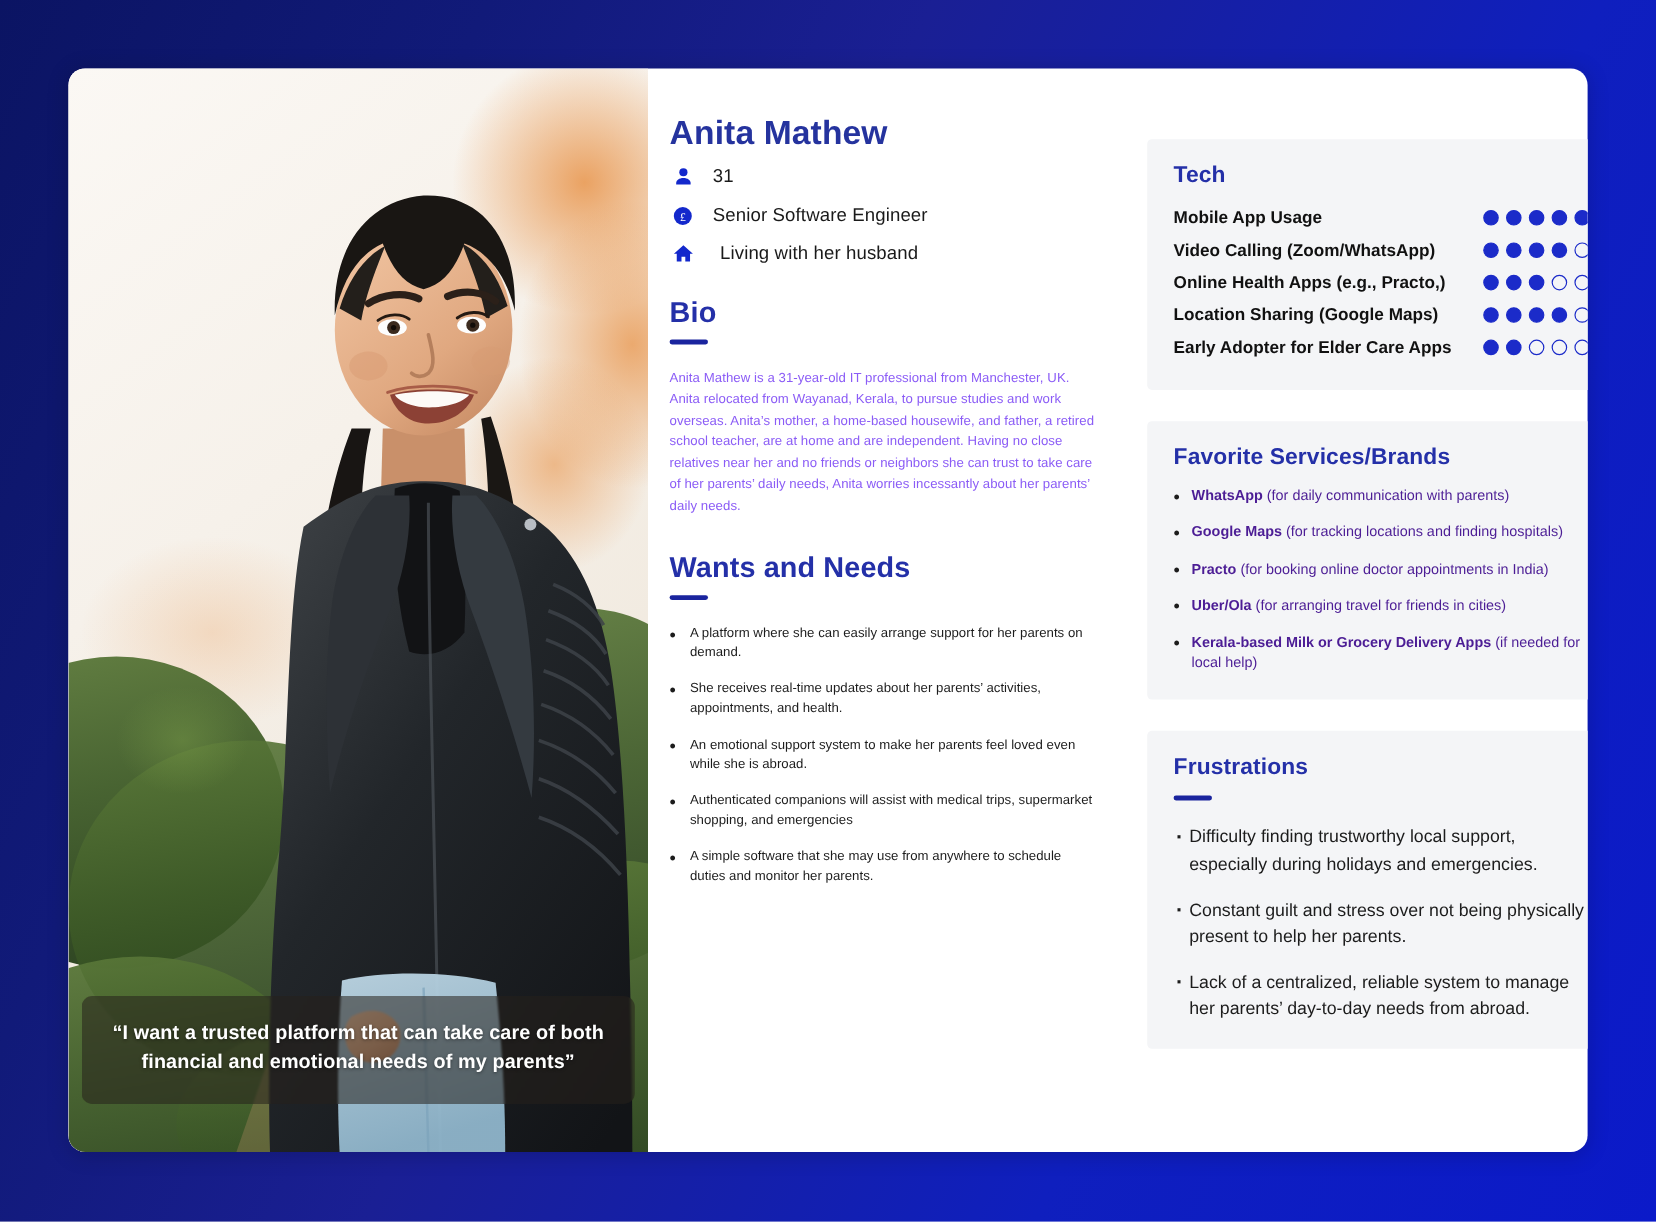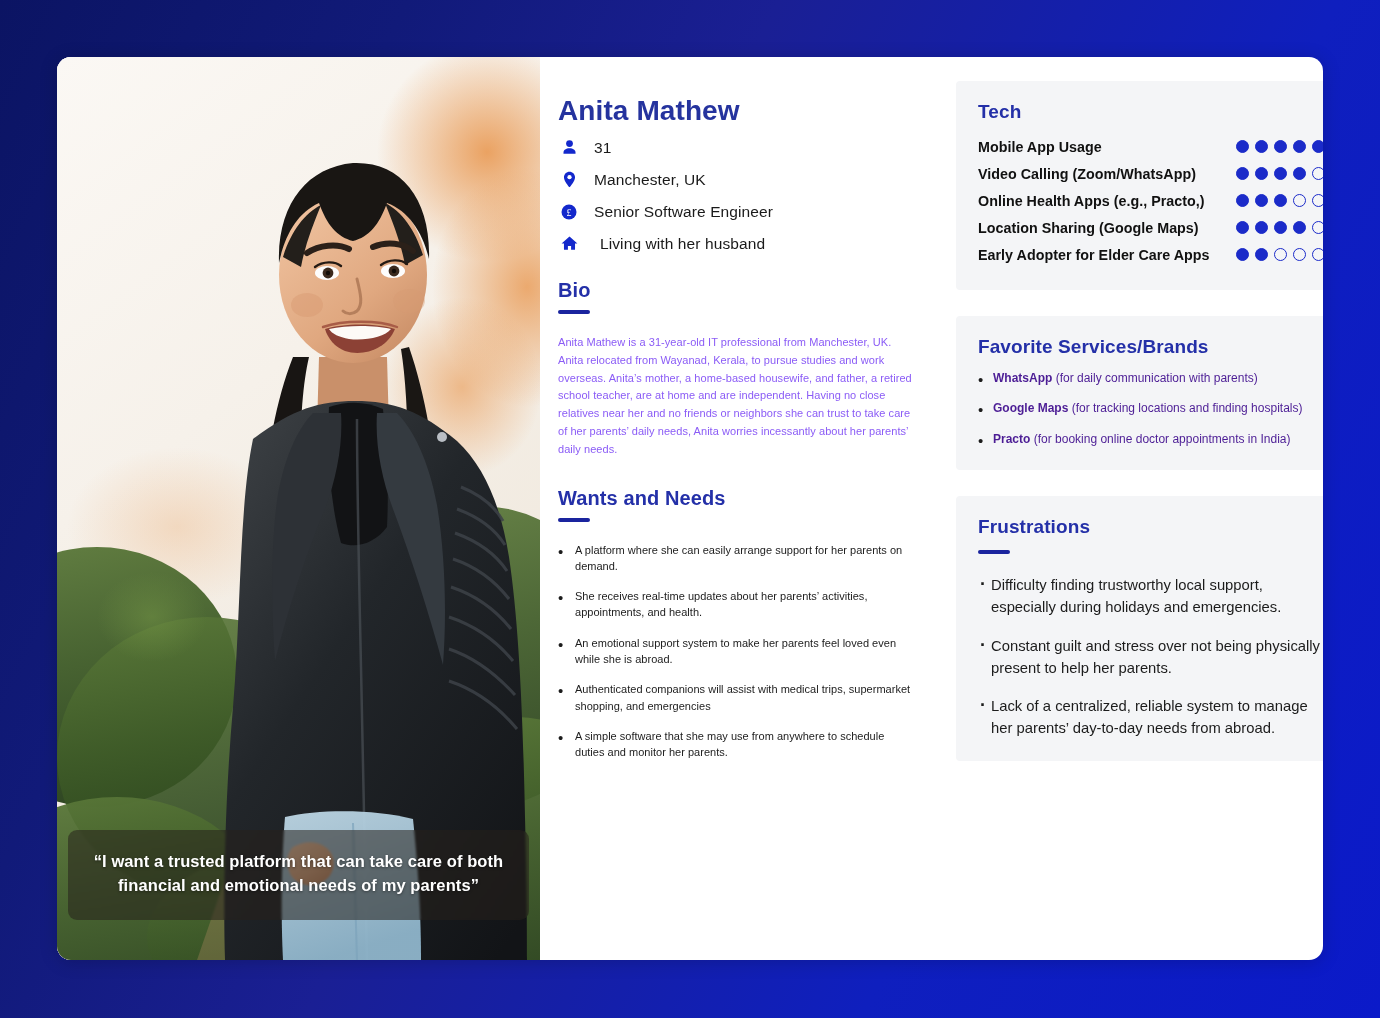--- a/index.html
+++ b/index.html
@@ -103,21 +103,21 @@
   .meta-icon svg { display: block; }
   .meta-text {
     font-size: 15.5px;
     color: #1a1a1a;
     letter-spacing: 0.1px;
   }
   .meta-row.indent .meta-text { padding-left: 6px; }
 
   .sec-head {
     color: #2430a8;
-    font-size: 20px;
+    font-size: 24px;
     font-weight: 700;
     letter-spacing: 0.1px;
     margin-bottom: 8px;
   }
   .sec-rule {
     width: 32px;
     height: 4px;
     background: #1a249e;
     border-radius: 2px;
     margin-bottom: 20px;
@@ -146,21 +146,21 @@
     position: absolute;
     left: 0;
     top: -1px;
     color: #1c1c1c;
     font-size: 15px;
   }
 
   
   .right-col {
     flex: 1;
-    padding: 24px 22px 20px 16px;
+    padding: 59px 22px 20px 16px;
     display: flex;
     flex-direction: column;
     gap: 26px;
   }
 
   .panel {
     background: #f4f5f7;
     border-radius: 4px;
     padding: 20px 22px 22px 22px;
   }
@@ -401,29 +401,20 @@
       <div class="meta-row">
         <span class="meta-icon">
           <svg width="19" height="19" viewBox="0 0 24 24" fill="currentColor">
             <circle cx="12" cy="7" r="4.3"></circle>
             <path d="M12 13c-4.4 0-7.6 2.4-7.6 5.2V20h15.2v-1.8C19.6 15.4 16.4 13 12 13z"></path>
           </svg>
         </span>
         <span class="meta-text">31</span>
       </div>
 
-      <div class="meta-row">
-        <span class="meta-icon">
-          <svg width="19" height="19" viewBox="0 0 24 24" fill="currentColor">
-            <path d="M12 2.2C8.1 2.2 5 5.3 5 9.2c0 5.1 6.3 12 6.6 12.3.2.2.6.2.8 0 .3-.3 6.6-7.2 6.6-12.3 0-3.9-3.1-7-7-7z"></path>
-            <circle cx="12" cy="9.1" r="2.7" fill="#ffffff"></circle>
-          </svg>
-        </span>
-        <span class="meta-text">Manchester, UK</span>
-      </div>
 
       <div class="meta-row">
         <span class="meta-icon">
           <svg width="18" height="18" viewBox="0 0 24 24">
             <circle cx="12" cy="12" r="10" fill="currentColor"></circle>
             <text x="12" y="17" text-anchor="middle" font-size="13" font-family="Liberation Serif, serif" fill="#ffffff">£</text>
           </svg>
         </span>
         <span class="meta-text">Senior Software Engineer</span>
       </div>
@@ -516,20 +507,22 @@
         </span>
       </div>
     </div>
 
     <div class="panel">
       <div class="panel-title">Favorite Services/Brands</div>
       <ul class="fav-list">
         <li><span class="fav-name">WhatsApp</span><span> (for daily communication with parents)</span></li>
         <li><span class="fav-name">Google Maps</span><span> (for tracking locations and finding hospitals)</span></li>
         <li><span class="fav-name">Practo</span><span> (for booking online doctor appointments in India)</span></li>
+        <li><span class="fav-name">Uber/Ola</span><span> (for arranging travel for friends in cities)</span></li>
+        <li><span class="fav-name">Kerala-based Milk or Grocery Delivery Apps</span><span> (if needed for local help)</span></li>
       </ul>
     </div>
 
     <div class="panel">
       <div class="frust-title-wrap">
         <div class="panel-title">Frustrations</div>
         <div class="sec-rule"></div>
       </div>
       <ul class="frust-list">
         <li>Difficulty finding trustworthy local support, especially during holidays and emergencies.</li>

